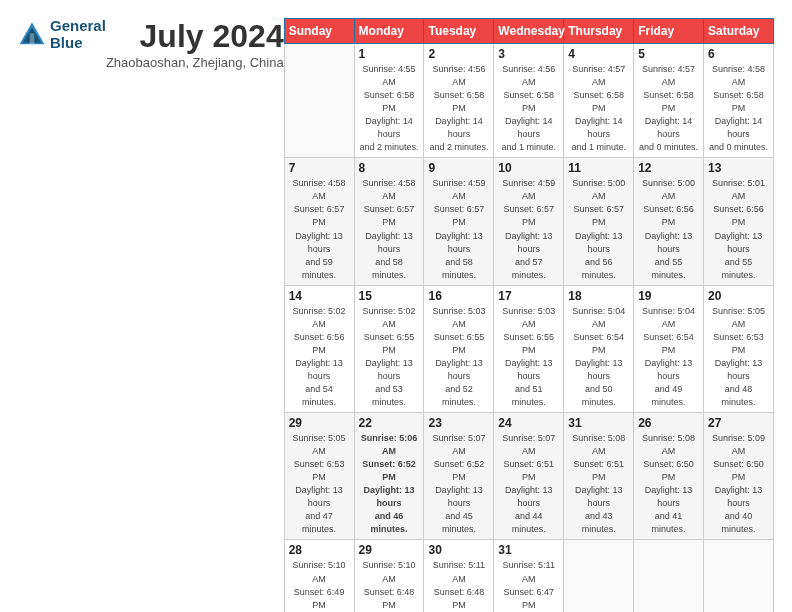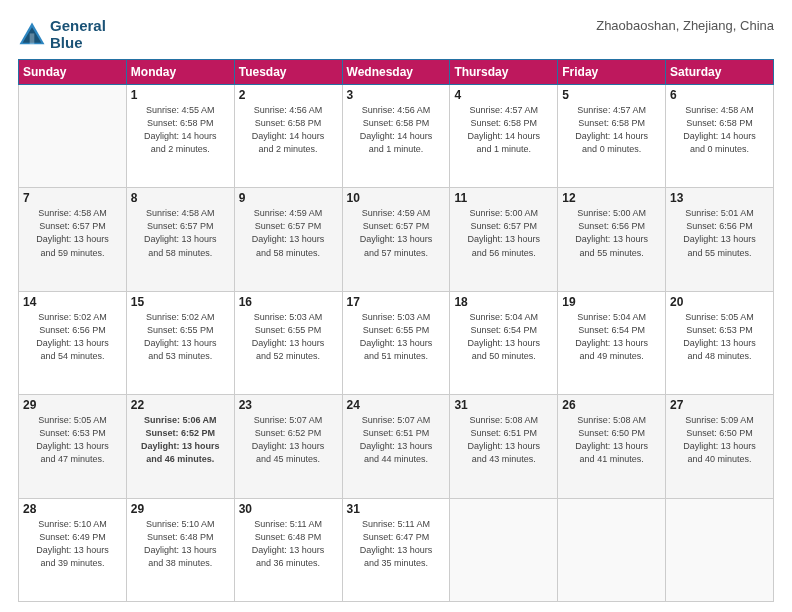--- a/index.html
+++ b/index.html
@@ -8,21 +8,21 @@
       background: #fff;
       width: 792px;
       height: 612px;
       overflow: hidden;
     }
     .page {
       width: 792px;
       height: 612px;
       padding: 18px 18px 10px 18px;
       display: flex;
-      flex-direction: column;
+      flex-direction: row;
     }
     .header {
       display: flex;
       justify-content: space-between;
       align-items: flex-start;
       margin-bottom: 8px;
     }
     .logo {
       display: flex;
       align-items: center;
@@ -49,21 +49,21 @@
       color: #555;
     }
     .calendar {
       flex: 1;
       border: 1px solid #ccc;
       border-collapse: collapse;
       width: 100%;
       table-layout: fixed;
     }
     .calendar th {
-      background: #be185d;
+      background: #ef4444;
       color: #fff;
       font-size: 12px;
       font-weight: bold;
       padding: 5px 4px;
       text-align: left;
       border: 1px solid #2471a3;
     }
     .calendar td {
       border: 1px solid #ccc;
       vertical-align: top;
@@ -101,20 +101,21 @@
         <polygon points="18,2 34,30 2,30" fill="#2e86c1"></polygon>
         <polygon points="18,8 30,28 6,28" fill="#1a5276"></polygon>
         <rect x="15" y="16" width="6" height="14" fill="#fff" opacity="0.3"></rect>
       </svg>
       <div class="logo-text">
         <div>General</div>
         <div>Blue</div>
       </div>
     </div>
     <div class="title-block">
+      <div class="main-title">July 2024</div>
       <div class="subtitle">Zhaobaoshan, Zhejiang, China</div>
     </div>
   </div>
 
   <table class="calendar">
     <thead>
       <tr id="header-row">
           <th>Sunday</th>
           <th>Monday</th>
           <th>Tuesday</th>

